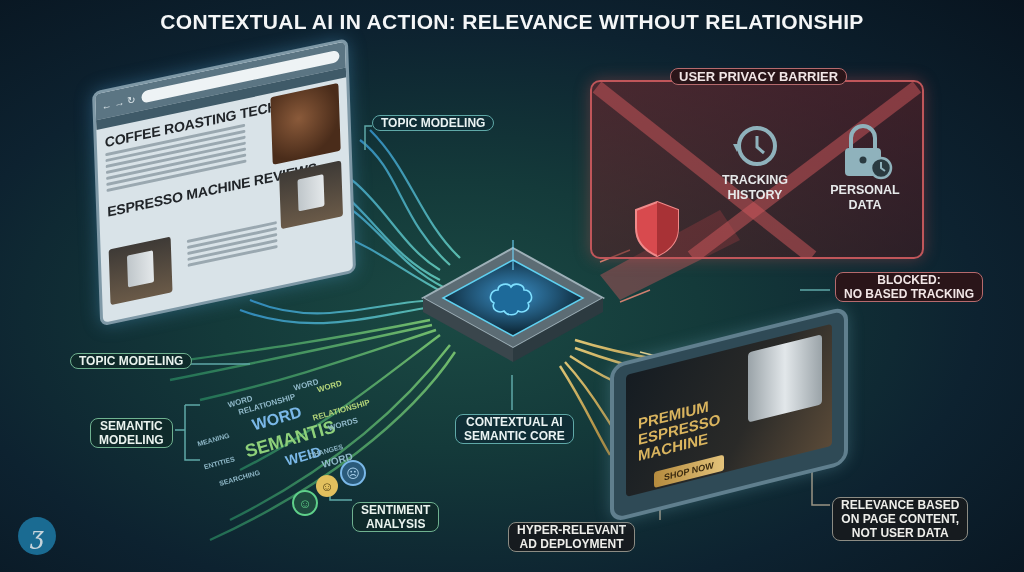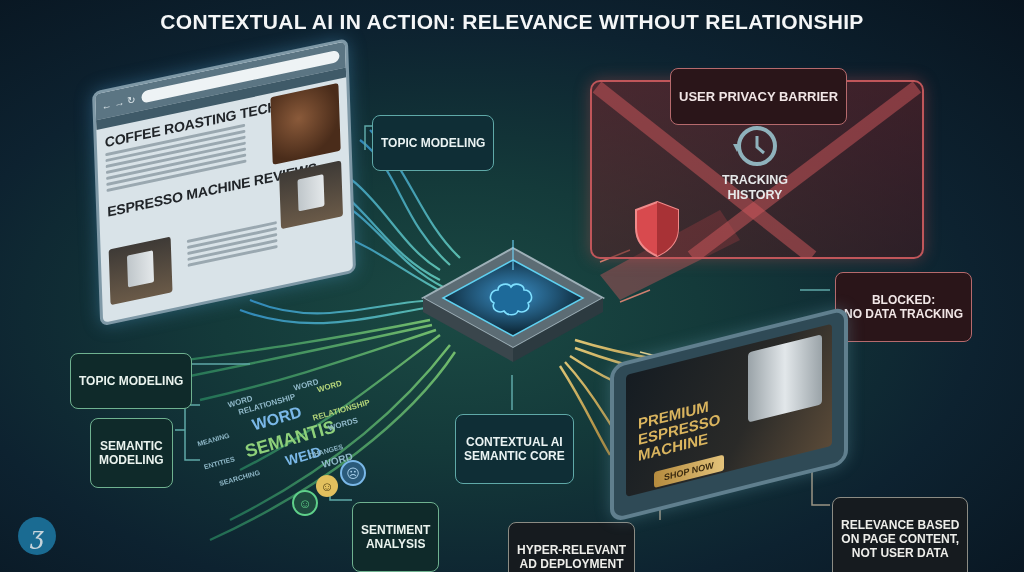--- a/index.html
+++ b/index.html
@@ -1,21 +1,21 @@
 <!DOCTYPE html>
 <html><head>
 <meta charset="utf-8">
 <style>
   html,body{margin:0;padding:0;}
   body{width:1024px;height:572px;overflow:hidden;position:relative;
     background:radial-gradient(ellipse at 45% 55%, #1b4a44 0%, #143a3a 30%, #0d2230 65%, #08141f 100%);
     font-family:"Liberation Sans", sans-serif;color:#e8eef0;}
   .title{position:absolute;left:0;top:10px;width:1024px;text-align:center;font-weight:bold;font-size:21px;letter-spacing:0.3px;color:#f4f6f7;}
   svg.layer{position:absolute;left:0;top:0;}
-  .label{position:absolute;border-radius:8px;font-weight:bold;text-align:center;line-height:1.18;font-size:12px;padding:20px 8px;box-sizing:border-box;}
+  .label{position:absolute;border-radius:8px;font-weight:bold;text-align:center;line-height:1.18;font-size:12px;padding:0 8px;box-sizing:border-box;}
   .label.teal{background:#0f2e36;border:1.5px solid #5fa9a8;color:#eaf3f3;}
   .label.green{background:#0f2a2a;border:1.5px solid #6fb290;color:#eaf3ee;}
   .label.red{background:#2a1519;border:1.5px solid #b66a6d;color:#f1e6e6;}
   .label.grey{background:#161b1f;border:1.5px solid #8c8c84;color:#eeeeea;}
   
   .browser{position:absolute;left:92px;top:92px;width:250px;height:230px;transform:skewY(-10deg) rotate(-2deg);transform-origin:left top;
     background:#d9e3e8;border:3px solid #7e98a6;border-radius:8px;box-shadow:0 0 18px rgba(90,170,220,.35);overflow:hidden;}
   .browser .bar{height:26px;background:#5b7583;display:flex;align-items:center;padding:0 6px;gap:6px;}
   .browser .nav{color:#dfe8ec;font-size:10px;}
   .browser .url{flex:1;height:12px;border-radius:6px;background:#eef3f5;}
@@ -155,29 +155,40 @@
   <div class="priv-item" style="left:118px;top:40px;width:90px;">
     <svg width="60" height="48">
       <circle cx="32" cy="24" r="18" stroke="#8fb2bc" stroke-width="4" fill="none"></circle>
       <path d="M32 14 v11 l7 6" stroke="#8fb2bc" stroke-width="3" fill="none"></path>
       <polygon points="8,22 16,22 12,30" fill="#8fb2bc"></polygon>
     </svg>
     <div style="white-space:pre-line">TRACKING
 HISTORY</div>
   </div>
 
+  <div class="priv-item" style="left:228px;top:40px;width:90px;">
+    <svg width="60" height="58">
+      <path d="M16 26 v-10 a12 12 0 0 1 24 0 v10" stroke="#8fb2bc" stroke-width="4" fill="none"></path>
+      <rect x="10" y="26" width="36" height="28" rx="4" fill="#8fb2bc"></rect>
+      <circle cx="28" cy="38" r="3.5" fill="#2a3a40"></circle>
+      <circle cx="46" cy="46" r="10" fill="#2a3a40" stroke="#8fb2bc" stroke-width="2.5"></circle>
+      <path d="M46 40 v6 l4 3" stroke="#8fb2bc" stroke-width="2" fill="none"></path>
+    </svg>
+    <div style="white-space:pre-line">PERSONAL
+DATA</div>
+  </div>
 
   <svg width="50" height="58" style="position:absolute;left:40px;top:118px">
     <path d="M25 2 L46 10 V28 C46 44 34 52 25 56 C16 52 4 44 4 28 V10 Z" fill="#d84a4e" stroke="#f08a8a" stroke-width="2"></path>
     <path d="M25 2 V56 C34 52 46 44 46 28 V10 Z" fill="#a83236"></path>
   </svg>
 </div>
 
 <div class="label red" style="left:835px;top:272px;white-space:pre-line;">BLOCKED:
-NO DATA TRACKING</div>
+NO BASED TRACKING</div>
 
 <div class="chip">
   <svg width="190" height="130">
     <defs>
       <radialGradient id="chipGlow" cx=".5" cy=".45" r=".5">
         <stop offset="0" stop-color="#2f8fcf" stop-opacity=".8"></stop>
         <stop offset="1" stop-color="#0e2a3a" stop-opacity="1"></stop>
       </radialGradient>
     </defs>
     <polygon points="95,8 185,58 95,108 5,58" fill="#5c6c74" stroke="#9eb0b8" stroke-width="2"></polygon>

